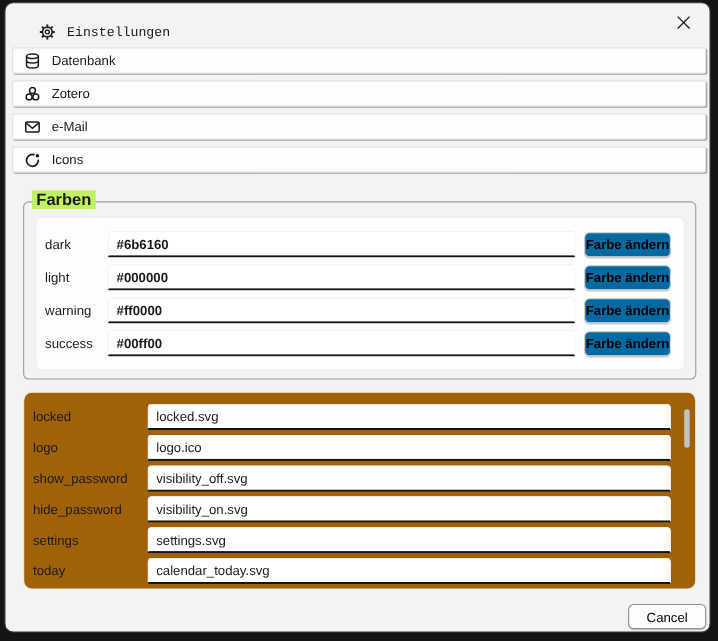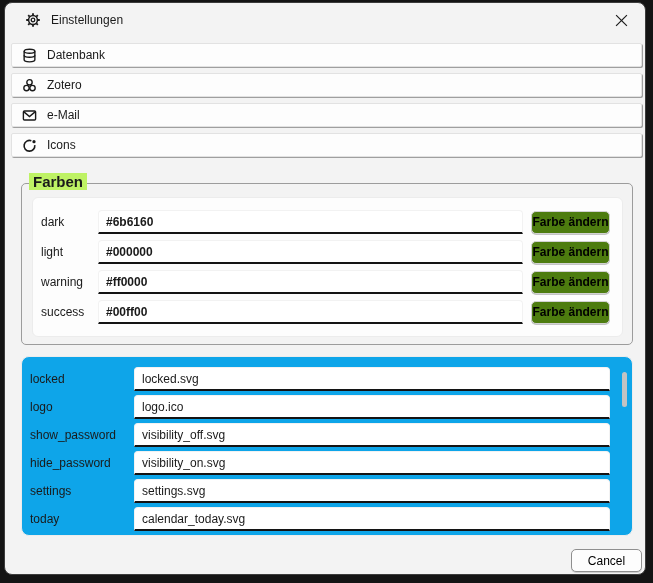--- a/index.html
+++ b/index.html
@@ -15,21 +15,21 @@
     position: absolute; left: 4px; top: 2px;
     width: 642px; height: 573px;
     background: #f3f3f3;
     border: 1px solid #3c3c3c;
     border-radius: 8px;
     overflow: hidden;
   }
   
   .titlebar {
     position: absolute; left: 0; top: 0; right: 0; height: 34px;
-    display: flex; align-items: center; padding-left: 20px;
+    display: flex; align-items: flex-end; padding-left: 30px; font-family: Liberation Mono, monospace;
   }
   .titlebar .app-icon { width: 16px; height: 16px; display: inline-block; }
   .titlebar .title { margin-left: 10px; font-size: 12px; }
   .close-btn {
     position: absolute; right: 8px; top: 4px; width: 32px; height: 26px;
     display: flex; align-items: center; justify-content: center;
     cursor: pointer; background: transparent; border: none;
   }
   
   .accordion {
@@ -69,29 +69,29 @@
     border: 1px solid #f2f2f2;
     border-bottom: 2px solid #141414;
     border-radius: 4px 4px 0 0;
     font-family: "Liberation Sans", sans-serif;
     font-size: 12px; padding: 0 7px; color: #1a1a1a;
     outline: none; min-width: 0;
   }
   .color-row .line-input { font-weight: bold; }
   .color-btn {
     flex: 0 0 auto; margin-left: 8px; width: 79px; height: 23px;
-    background: #4d7c0f; border: 1px solid #d2d2d2; border-radius: 5px;
+    background: #0369a1; border: 1px solid #d2d2d2; border-radius: 5px;
     box-shadow: 0 1px 0 #c4c4c4;
     font-family: "Liberation Sans", sans-serif;
     font-size: 12px; font-weight: bold; cursor: pointer; white-space: nowrap;
   }
   
   .list-panel {
     position: absolute; left: 16px; top: 353px; width: 612px; height: 180px;
-    background: #0ea5e9; border: 1px solid #ececec; border-radius: 8px;
+    background: #a16207; border: 1px solid #ececec; border-radius: 8px;
     padding: 8px 0 0 8px; overflow: hidden;
   }
   .icon-row {
     display: flex; align-items: center; height: 28px; padding-right: 22px;
   }
   .icon-row .i-label {
     width: 104px; flex: 0 0 auto; font-size: 12px;
   }
   .scroll-thumb {
     position: absolute; right: 5px; top: 15px; width: 5px; height: 35px;

